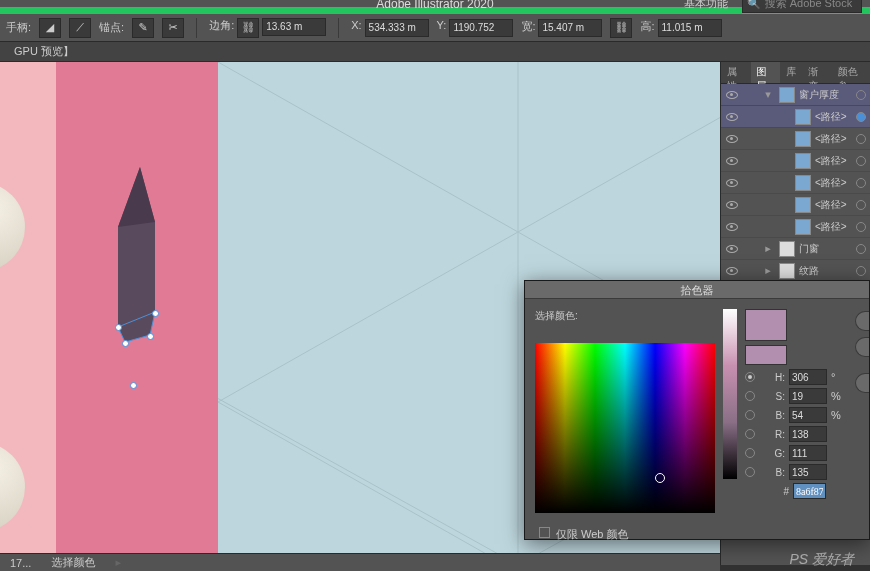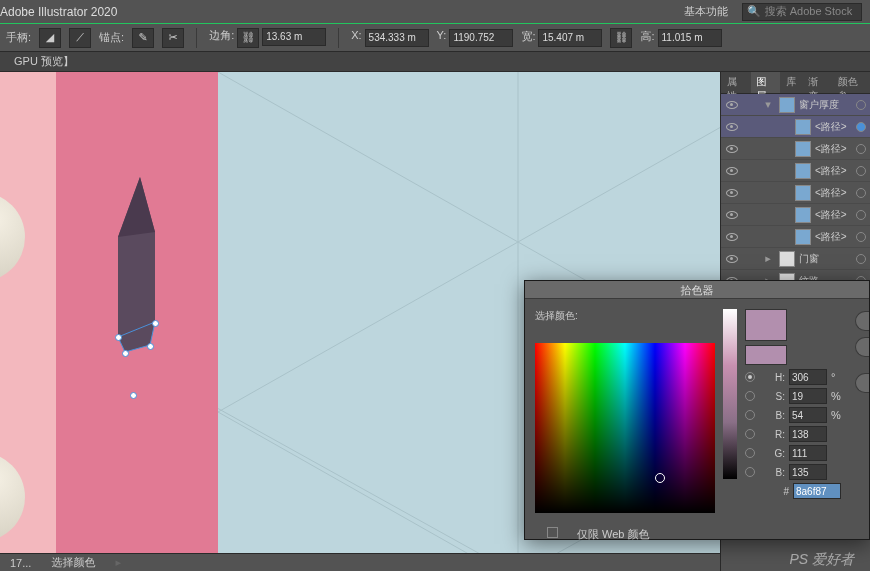--- a/index.html
+++ b/index.html
@@ -1,17 +1,17 @@
 <!DOCTYPE html>
 <html><head>
 <meta charset="utf-8">
 <style>
 *{margin:0;padding:0;box-sizing:border-box;font-family:"Microsoft YaHei",sans-serif;font-size:11px;color:#ccc;user-select:none}
 body{background:#323232;width:870px;height:571px;overflow:hidden;position:relative}
-.top-bar{height:24px;background:#535353;display:flex;align-items:center;border-bottom:1px solid #22c55e}
+.top-bar{height:14px;background:#535353;display:flex;align-items:center;justify-content:center;border-bottom:7px solid #22c55e}
 .top-bar .title{color:#ddd;font-size:12px}
 .top-bar .right-controls{position:absolute;right:8px;display:flex;gap:14px;align-items:center}
 .option-bar{height:28px;background:#535353;display:flex;align-items:center;gap:8px;padding:0 6px;border-bottom:1px solid #2a2a2a}
 .option-bar .field{display:flex;gap:3px}
 .option-bar .field input{width:64px;height:18px;background:#3a3a3a;border:1px solid #2a2a2a;color:#ddd;padding:0 3px;font-size:10px}
 .option-bar .sep{width:1px;height:20px;background:#3a3a3a;margin:0 4px}
 .option-bar .btn{width:22px;height:20px;background:#3a3a3a;border:1px solid #2a2a2a;display:flex;align-items:center;justify-content:center}
 .doc-tab-bar{height:20px;background:#434343;display:flex;align-items:center;padding:0 14px;border-bottom:1px solid #2a2a2a}
 .main{display:flex;height:503px}
 .canvas{flex:1;background:#6a6a6a;position:relative;overflow:hidden}
@@ -44,21 +44,21 @@
 .cp-hue{width:14px;height:170px;background:linear-gradient(to bottom,#fff,#c890b0,#8a6f87,#000);position:relative}
 .cp-preview{display:flex;flex-direction:column;gap:4px}
 .cp-swatch{width:42px;height:32px;border:1px solid #333}
 .cp-fields{display:flex;flex-direction:column;gap:3px;margin-top:4px}
 .cp-fields .row{display:flex;align-items:center;gap:4px}
 .cp-fields .row label{width:26px;text-align:right;font-size:10px}
 .cp-fields .row input{width:38px;height:16px;background:#3a3a3a;border:1px solid #2a2a2a;color:#ddd;font-size:10px;padding:0 2px}
 .cp-fields .row.sel input{background:#6090c0;color:#fff}
 .cp-fields .row .radio{width:10px;height:10px;border:1px solid #888;border-radius:50%;display:inline-block}
 .cp-fields .row .radio.on::after{content:"";display:block;width:4px;height:4px;background:#ccc;border-radius:50%;margin:2px}
-.cp-webonly{padding:4px 22px;display:flex;align-items:flex-start;gap:19px;font-size:10px}
+.cp-webonly{padding:4px 14px;display:flex;align-items:flex-start;gap:6px;font-size:10px}
 .cp-webonly .chk{width:11px;height:11px;border:1px solid #888}
 .cp-buttons{position:absolute;right:0;top:30px;display:flex;flex-direction:column;gap:6px}
 .cp-buttons .b{width:14px;height:20px;background:#6a6a6a;border:1px solid #3a3a3a;border-right:none;border-radius:10px 0 0 10px}
 .status-bar{position:absolute;bottom:0;left:0;right:150px;height:18px;background:#535353;display:flex;align-items:center;gap:20px;padding:8px 10px;font-size:10px;border-top:1px solid #2a2a2a}
 .watermark{position:absolute;right:16px;bottom:2px;font-size:14px;color:rgba(255,255,255,.5);font-style:italic;pointer-events:none}
 .search-box{background:#3a3a3a;border:1px solid #2a2a2a;height:18px;width:120px;padding:0 4px;color:#888;font-size:10px;display:flex;align-items:center;gap:4px}
 .eye-icon{width:12px;height:8px;border:1px solid #aaa;border-radius:50%;position:relative}
 .eye-icon::after{content:"";position:absolute;width:3px;height:3px;background:#aaa;border-radius:50%;left:3px;top:1px}
 </style>
 </head>
@@ -330,21 +330,21 @@
           </div>
           <div class="row">
             <span class="radio "></span>
             <label>B:</label>
             <input value="135" style="">
             <span></span>
           </div>
           <div class="row sel">
             <span style="width:14px"></span>
             <label>#</label>
-            <input value="8a6f87" style="width: 48px;">
+            <input value="8a6f87" style="width: 33px; font-family: Liberation Serif, serif;">
           </div>
         </div>
     </div>
   </div>
   <div class="cp-webonly">
     <span class="chk"></span>
     <span>仅限 Web 颜色</span>
   </div>
   <div class="cp-buttons">
     <div class="b"></div>

